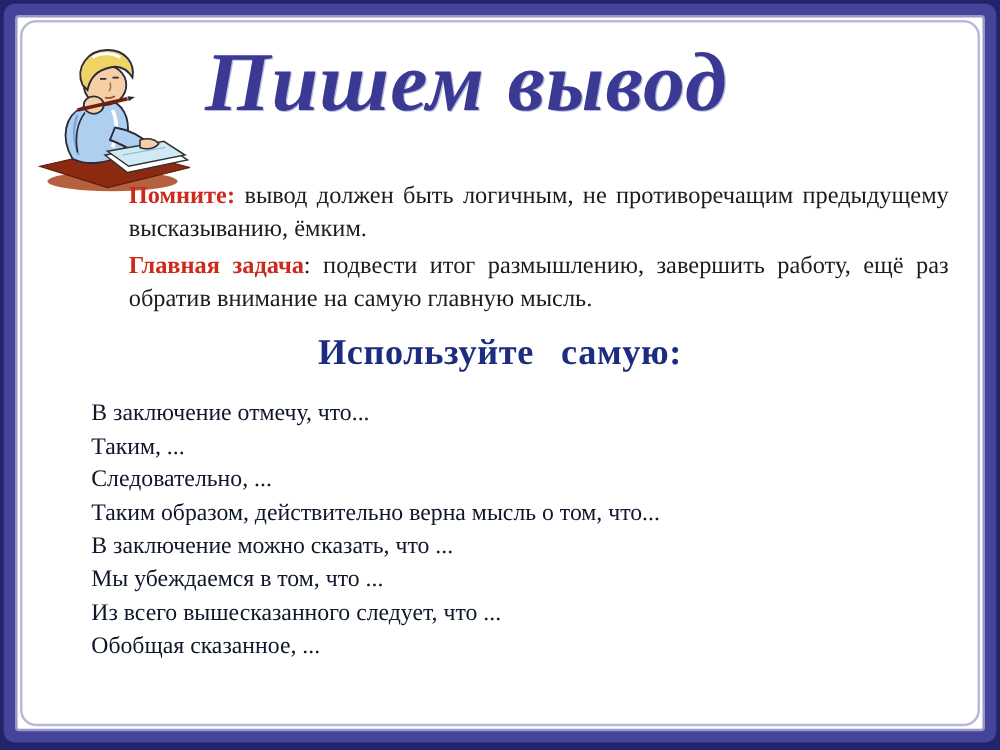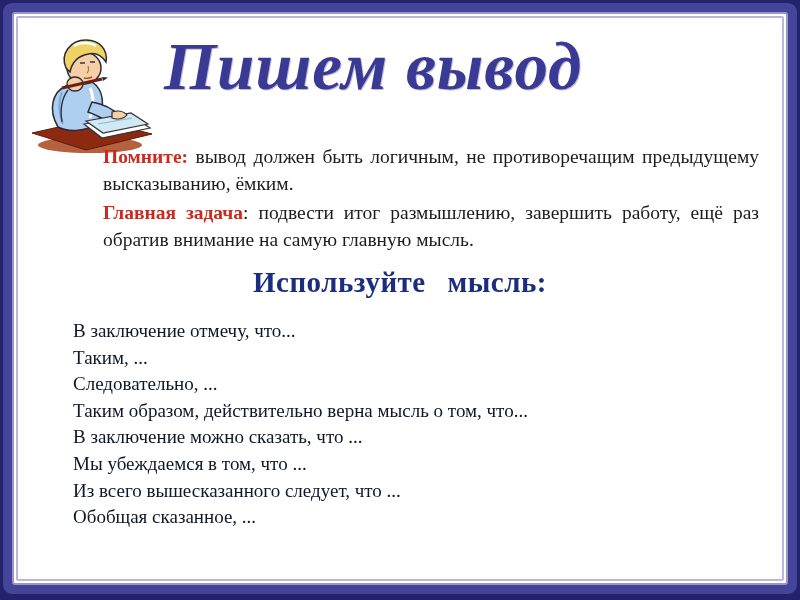--- a/index.html
+++ b/index.html
@@ -20,21 +20,21 @@
     position: absolute;
     inset: 9px;
     background: #ffffff;
     border: 2px solid #9898c8;
     border-radius: 3px;
   }
   .frame-inner {
     position: absolute;
     inset: 2px;
     border: 2px solid #b8b8dc;
-    border-radius: 2px;
+    border-radius: 13px;
     background: #ffffff;
   }
   .clipart {
     position: absolute;
     left: 10px; top: 14px;
     width: 128px; height: 126px;
   }
   .slide-title {
     position: absolute;
     left: 146px; top: 10px;
@@ -127,21 +127,21 @@
 
       <div class="slide-title">Пишем вывод</div>
 
       <div class="intro-block">
         <p><span class="red-label">Помните:</span>
           <span>вывод должен быть логичным, не противоречащим предыдущему высказыванию, ёмким.</span></p>
         <p><span class="red-label">Главная задача</span><span>:</span>
           <span>подвести итог размышлению, завершить работу, ещё раз обратив внимание на самую главную мысль.</span></p>
       </div>
 
-      <div class="subheading">Используйте мысль:</div>
+      <div class="subheading">Используйте самую:</div>
 
       <div class="cliche-list">
         <div class="cliche-item">В заключение отмечу, что...</div>
         <div class="cliche-item">Таким, ...</div>
         <div class="cliche-item">Следовательно, ...</div>
         <div class="cliche-item">Таким образом, действительно верна мысль о том, что...</div>
         <div class="cliche-item">В заключение можно сказать, что ...</div>
         <div class="cliche-item">Мы убеждаемся в том, что ...</div>
         <div class="cliche-item">Из всего вышесказанного следует, что ...</div>
         <div class="cliche-item">Обобщая сказанное, ...</div>

